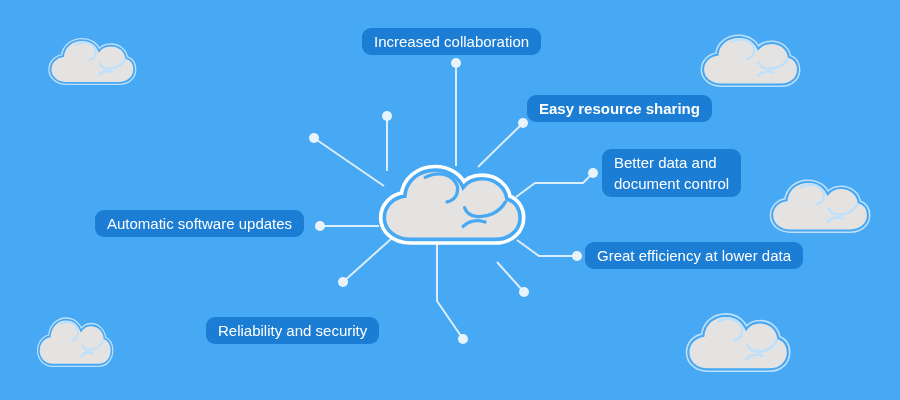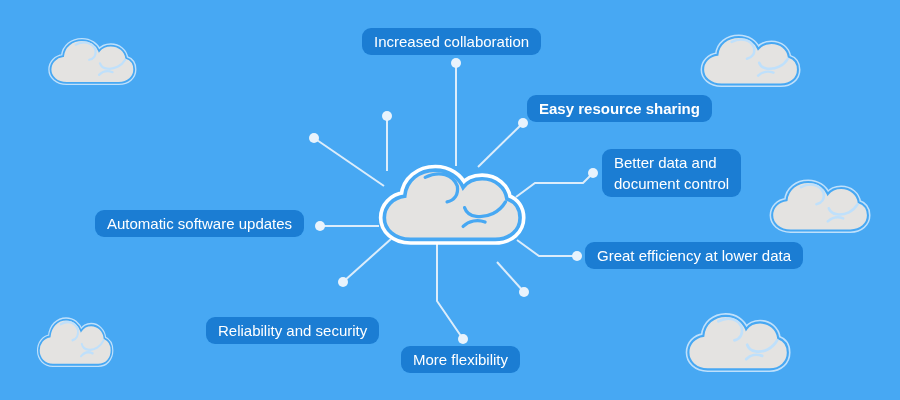--- a/index.html
+++ b/index.html
@@ -134,14 +134,13 @@
     </g>
   </svg>
 
   <div class="label lbl-0">Increased collaboration</div>
   <div class="label lbl-2">Easy resource sharing</div>
   <div class="label lbl-4 two-line">Better data and
 document control</div>
   <div class="label lbl-5">Automatic software updates</div>
   <div class="label lbl-6">Great efficiency at lower data</div>
   <div class="label lbl-8">Reliability and security</div>
-  <div class="label lbl-9">More flexibility</div>
 </div>
 
 </body></html>

